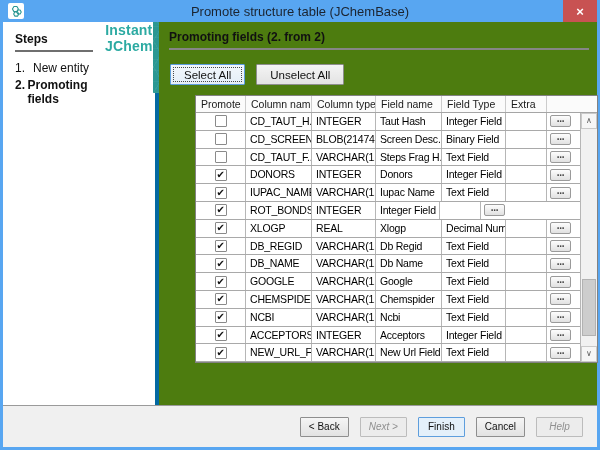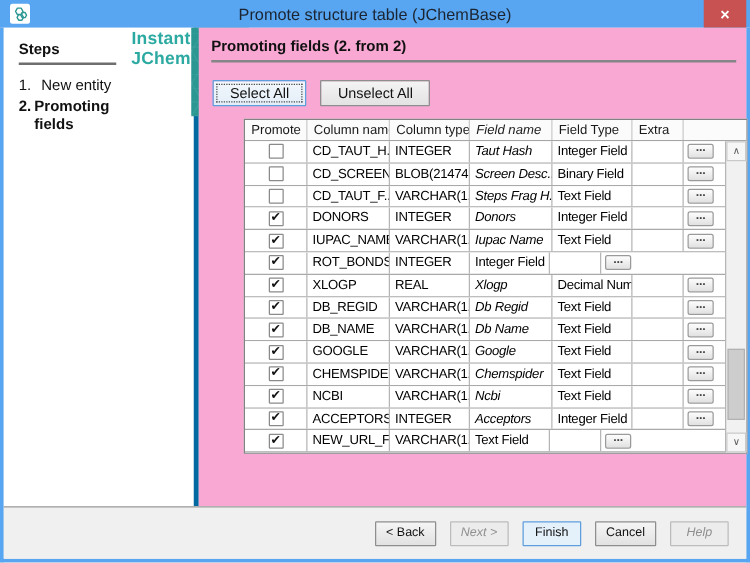--- a/index.html
+++ b/index.html
@@ -35,21 +35,21 @@
   .brand { text-align:center; font-size:14px; font-weight:600; color:#2caaa2;
            letter-spacing:.2px; margin-bottom:13px; }
   .teal-block { height:71px; background:#2a9792; display:flex; align-items:center; justify-content:center;
     background-image:
       repeating-linear-gradient(60deg, rgba(255,255,255,.055) 0 1px, transparent 1px 13px),
       repeating-linear-gradient(-60deg, rgba(255,255,255,.055) 0 1px, transparent 1px 13px),
       repeating-linear-gradient(0deg, rgba(255,255,255,.045) 0 1px, transparent 1px 11px); }
   .teal-block svg { width:46px; height:46px; }
 
   
-  .main { flex:1; background:#f9a8d4; padding:8px 8px 0 10px; min-width:0; }
+  .main { flex:1; background:#4d7c0f; padding:8px 8px 0 10px; min-width:0; }
   .main-heading { font-size:12px; font-weight:bold; color:#111; padding-bottom:4px;
                   border-bottom:2px solid #868686; }
   .action-row { margin:14px 0 10px 1px; display:flex; gap:11px; }
   .btn { font-family:"Liberation Sans", sans-serif; font-size:11.5px; color:#111;
          height:21px; padding:0 13px; background:linear-gradient(#f4f4f4,#e3e3e3);
          border:1px solid #8e8e8e; border-radius:1px; }
   .btn.focused { border:1px solid #5e9edd; outline:1px dotted #4a4a4a; outline-offset:-4px;
                  background:linear-gradient(#f2f7fc,#e4eef8);text-align:right; }
 
   
@@ -57,21 +57,21 @@
   .thead { display:flex; height:17px; background:#fbfbfb; border-bottom:1px solid #a5a5a5; }
   .hcell { font-size:10.5px; color:#1a1a1a; padding:2px 0 0 5px; white-space:nowrap; overflow:hidden;
            border-right:1px solid #cccccc; }
   .hcell:last-child { flex:1; border-right:none; }
   .tbody { display:flex; }
   .rows { width:386px; }
   .trow { display:flex; height:17.8px; border-bottom:1px solid #a9a9a9; background:#fff; }
   .cell { font-size:10.5px; letter-spacing:-.2px; color:#000; line-height:16px; padding-left:4px;
           white-space:nowrap; overflow:hidden; border-right:1px solid #b6b6b6; }
   .cell.center { display:flex; align-items:center; justify-content:center; padding-left:0; }
-  .c0 { width:50px; } .c1 { width:66px; } .c2 { width:64px; } .c3 { width:66px;font-style:italic; }
+  .c0 { width:50px; } .c1 { width:66px; } .c2 { width:64px; } .c3 { width:66px; }
   .c4 { width:64px; } .c5 { width:41px; } .c6 { width:27px; border-right:none; }
   .cb { width:12px; height:12px; border:1px solid #8a8a8a; background:#fff; border-radius:1px;
         display:flex; align-items:center; justify-content:center; font-size:10px; color:#111; line-height:1; }
   .more-btn { width:21px; height:12px; border:1px solid #9a9a9a; border-radius:2px;
               background:linear-gradient(#fdfdfd,#e1e1e1); color:#444; font-size:10px;
               font-weight:bold; text-align:center; line-height:6px; }
 
   
   .scrollbar { width:17px; background:#f1f1f1; border-left:1px solid #b6b6b6; display:flex; flex-direction:column; }
   .sb-btn { height:16px; border:1px solid #c9c9c9; background:#f6f6f6; color:#5a5a5a;
@@ -319,20 +319,21 @@
                   <div class="cell c6 center">
                     <span class="more-btn">...</span>
                   </div>
                 </div>
                 <div class="trow">
                   <div class="cell c0 center">
                     <span class="cb on">✔</span>
                   </div>
                   <div class="cell c1">NEW_URL_FI...</div>
                   <div class="cell c2">VARCHAR(1...</div>
+                  <div class="cell c3">New Url Field</div>
                   <div class="cell c4">Text Field</div>
                   <div class="cell c5"></div>
                   <div class="cell c6 center">
                     <span class="more-btn">...</span>
                   </div>
                 </div>
               </div>
             <div class="scrollbar">
               <div class="sb-btn">∧</div>
               <div class="sb-track">

